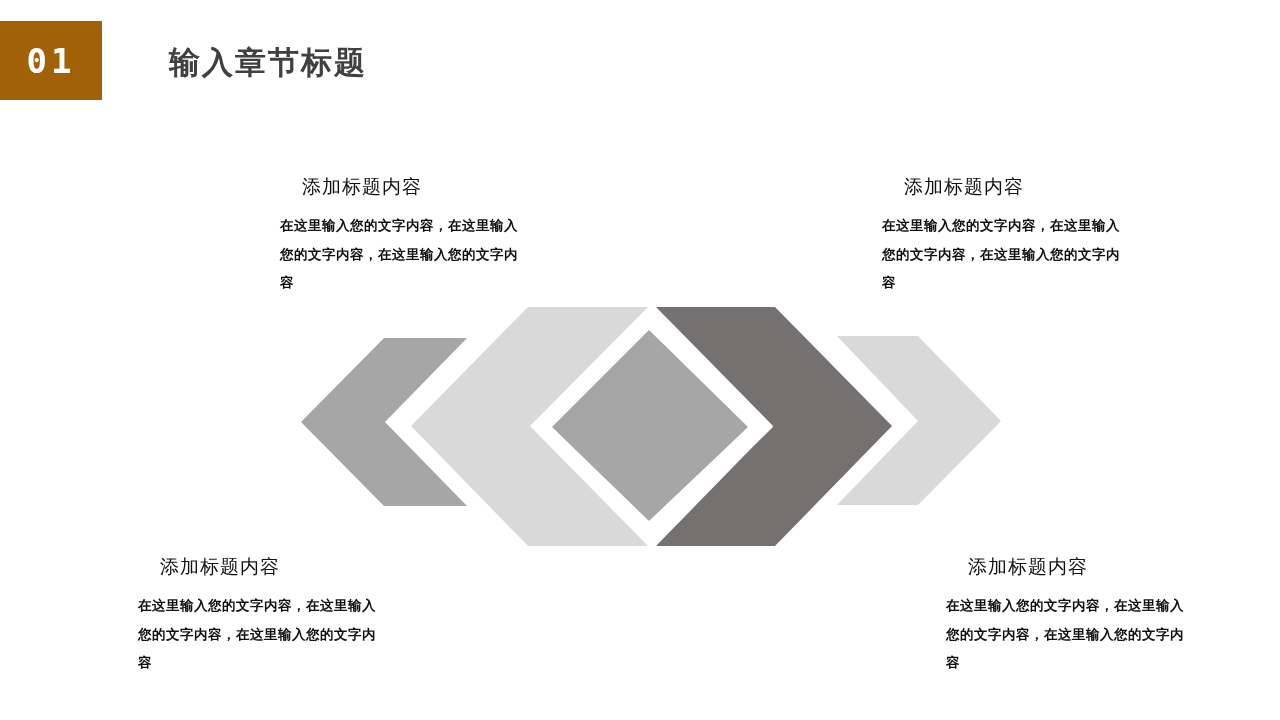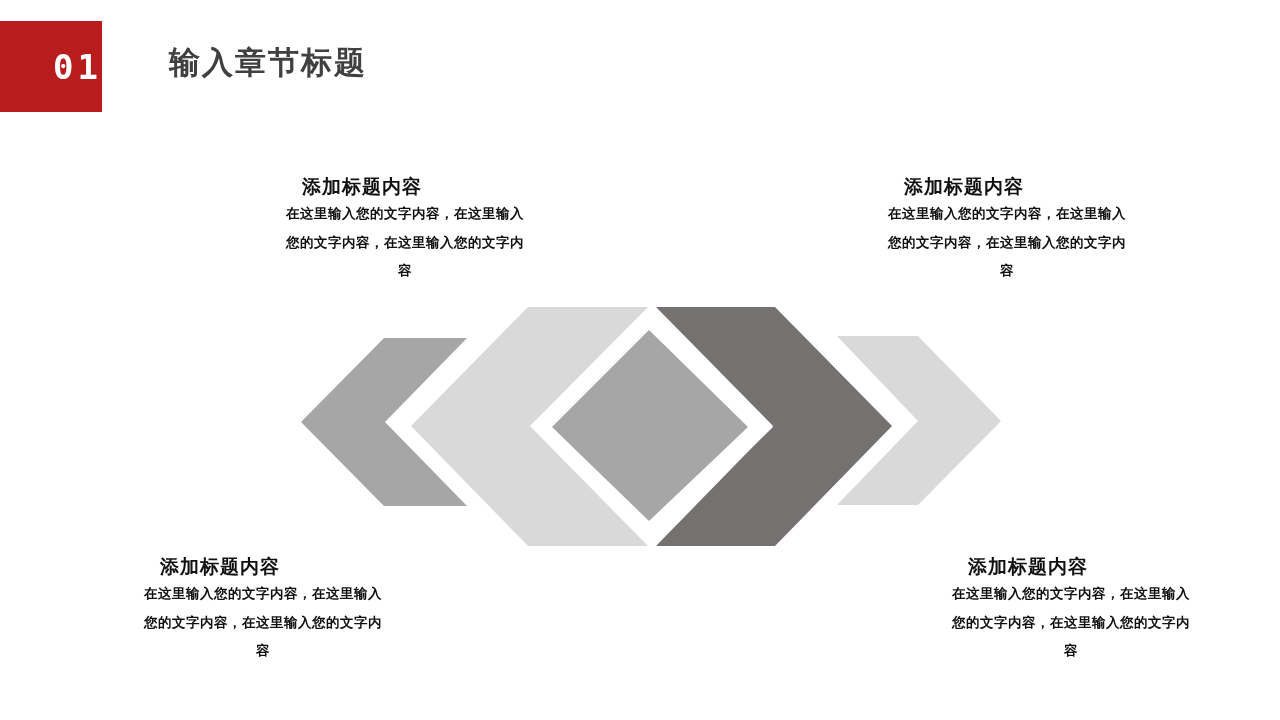--- a/index.html
+++ b/index.html
@@ -1,25 +1,25 @@
 <!DOCTYPE html>
 <html><head>
 <meta charset="utf-8">
 <style>
   html, body { margin:0; padding:0; }
   body { width:1280px; height:720px; background:#ffffff; position:relative; overflow:hidden;
          font-family:"DejaVu Sans", "Liberation Sans", sans-serif; }
-  .num-box { position:absolute; left:0; top:21px; width:102px; height:91px; background:#b91c1c;
-             display:flex; align-items:center; justify-content:flex-end; }
+  .num-box { position:absolute; left:0; top:21px; width:102px; height:79px; background:#a16207;
+             display:flex; align-items:center; justify-content:center; }
   .num-box span { color:#ffffff; font-size:34px; font-weight:bold; letter-spacing:4px; font-family:"DejaVu Sans Mono", monospace; }
   .page-title { position:absolute; left:131px; top:40px; font-size:31px; font-weight:bold; color:#404040; letter-spacing:2px; line-height:44px;margin-left:38px; }
   .diagram { position:absolute; left:0; top:0; width:1280px; height:720px; }
   .block { position:absolute; width:250px; }
-  .block .h { font-size:19px; font-weight:bold; color:#111; line-height:26px; margin-left:22px; letter-spacing:1px; }
-  .block .p { font-size:13.5px; font-weight:bold; color:#111; line-height:28.5px; margin-top:0; letter-spacing:0.5px;text-align:center; }
+  .block .h { font-size:19px; font-weight:normal; color:#111; line-height:26px; margin-left:22px; letter-spacing:1px; }
+  .block .p { font-size:13.5px; font-weight:bold; color:#111; line-height:28.5px; margin-top:12px; letter-spacing:0.5px; }
 </style>
 </head>
 <body>
 
 <div class="num-box">
   <span>01</span>
 </div>
 <div class="page-title">输入章节标题</div>
 
 <svg class="diagram" viewBox="0 0 1280 720" xmlns="http://www.w3.org/2000/svg">

